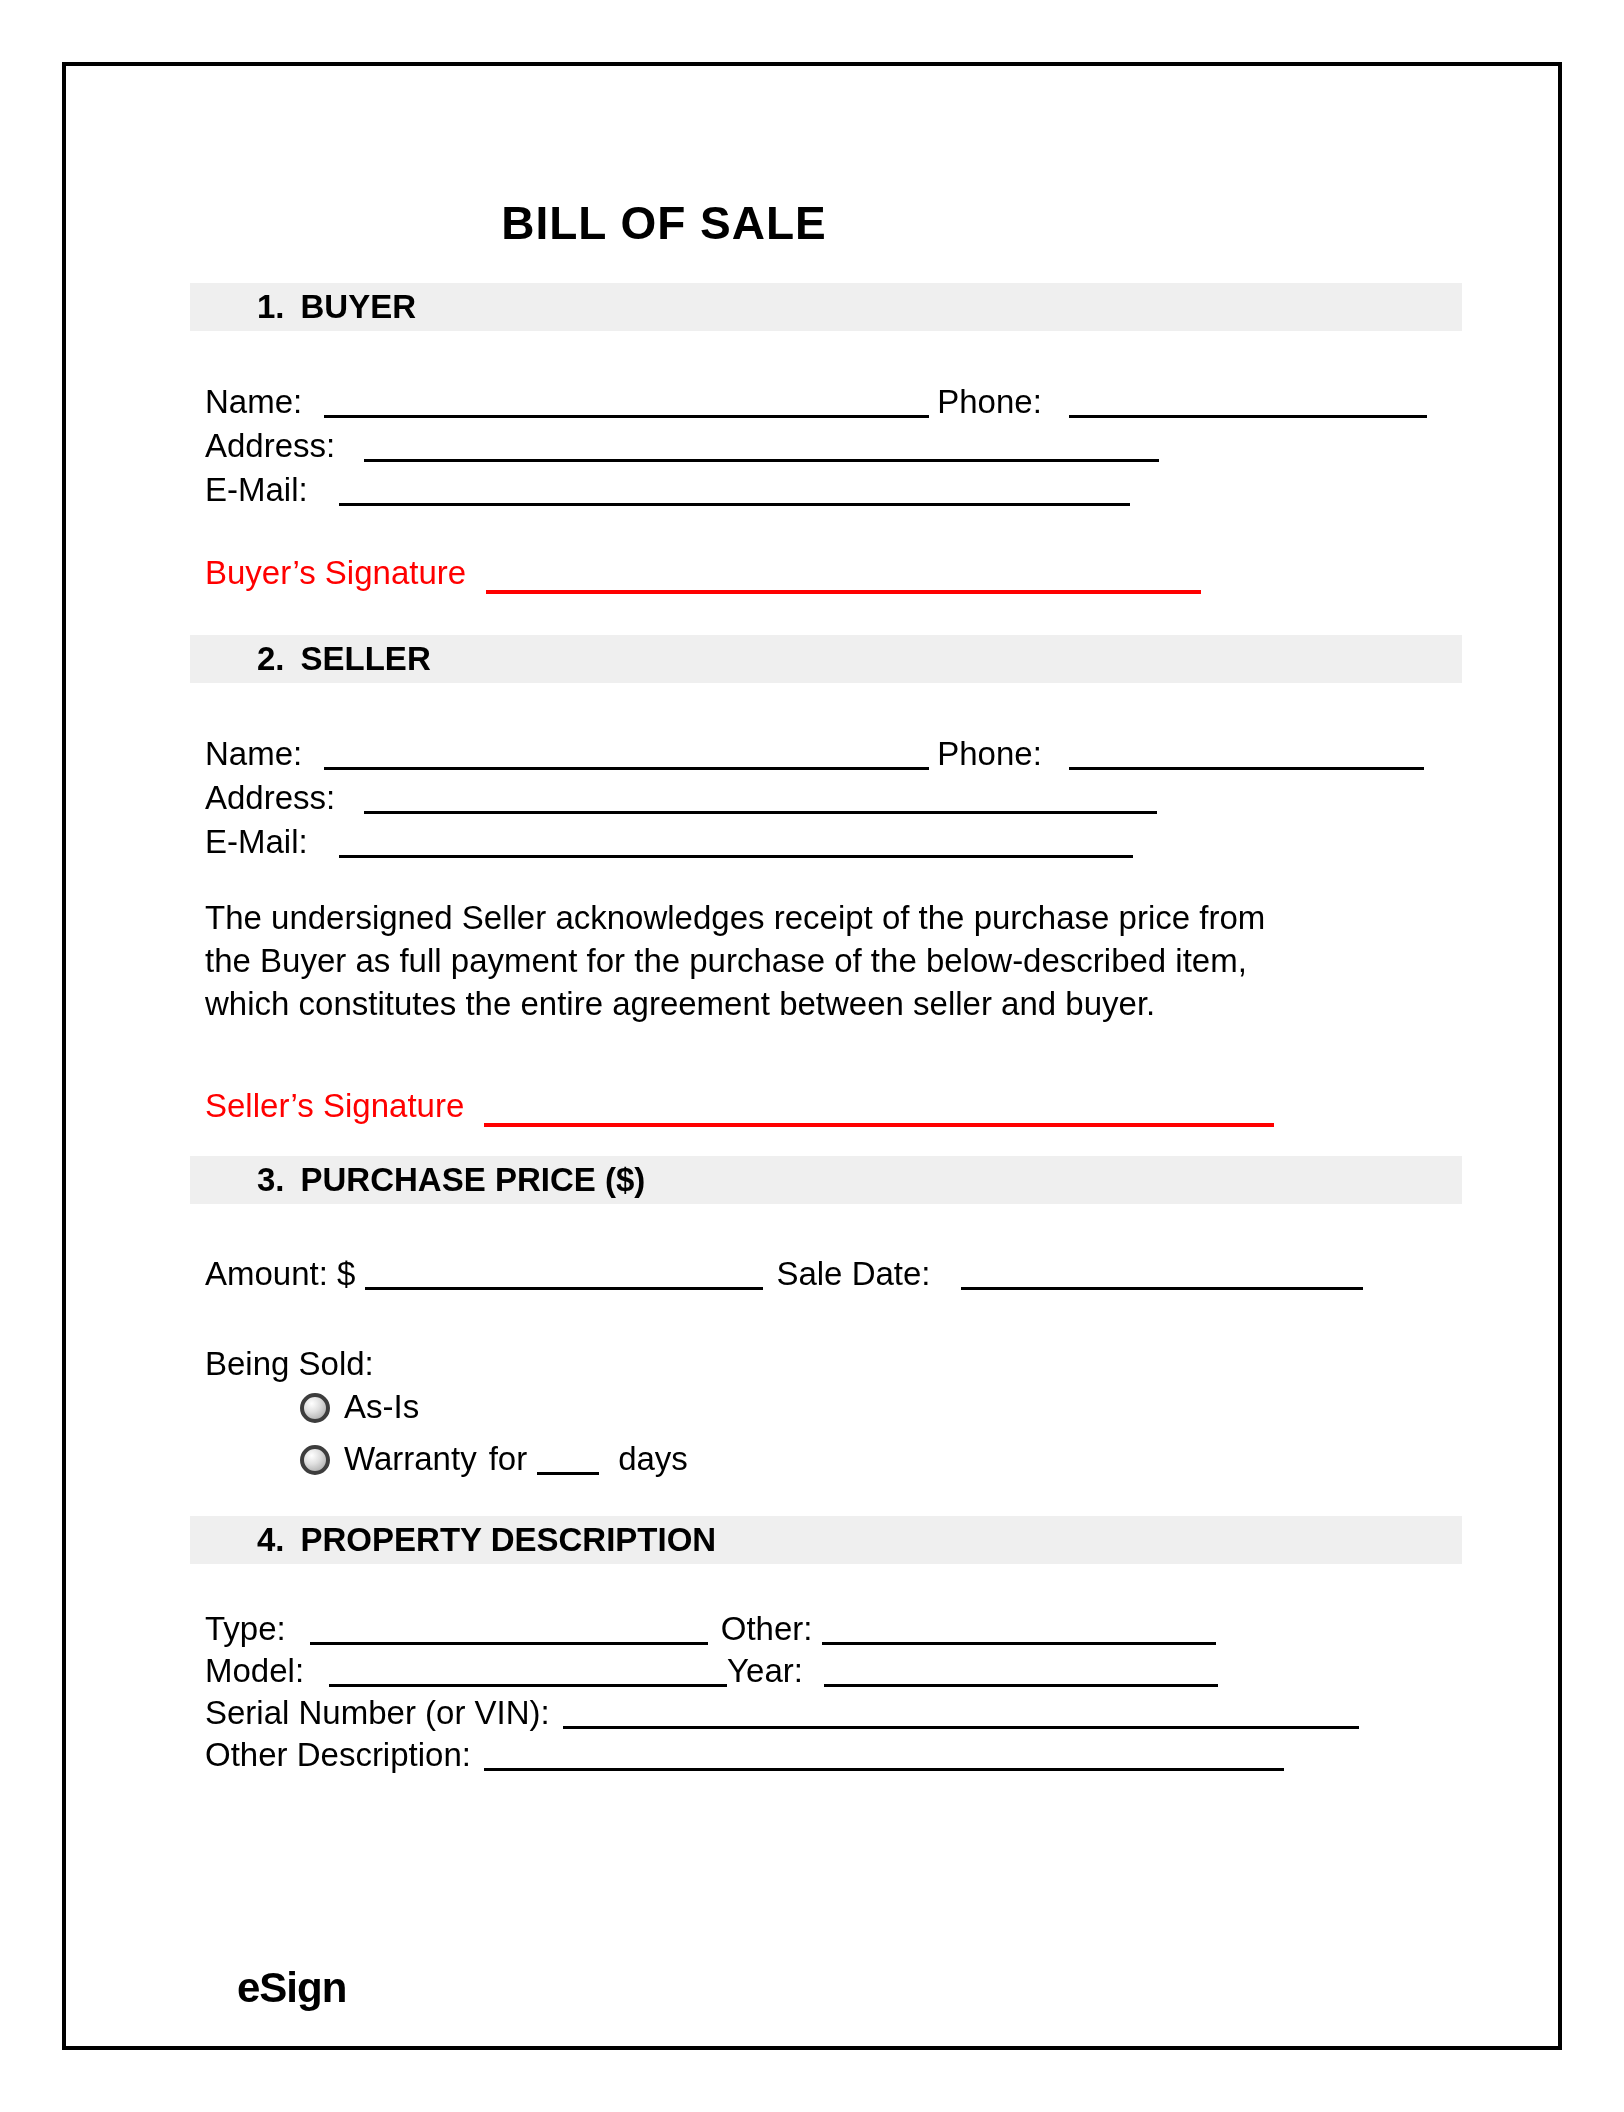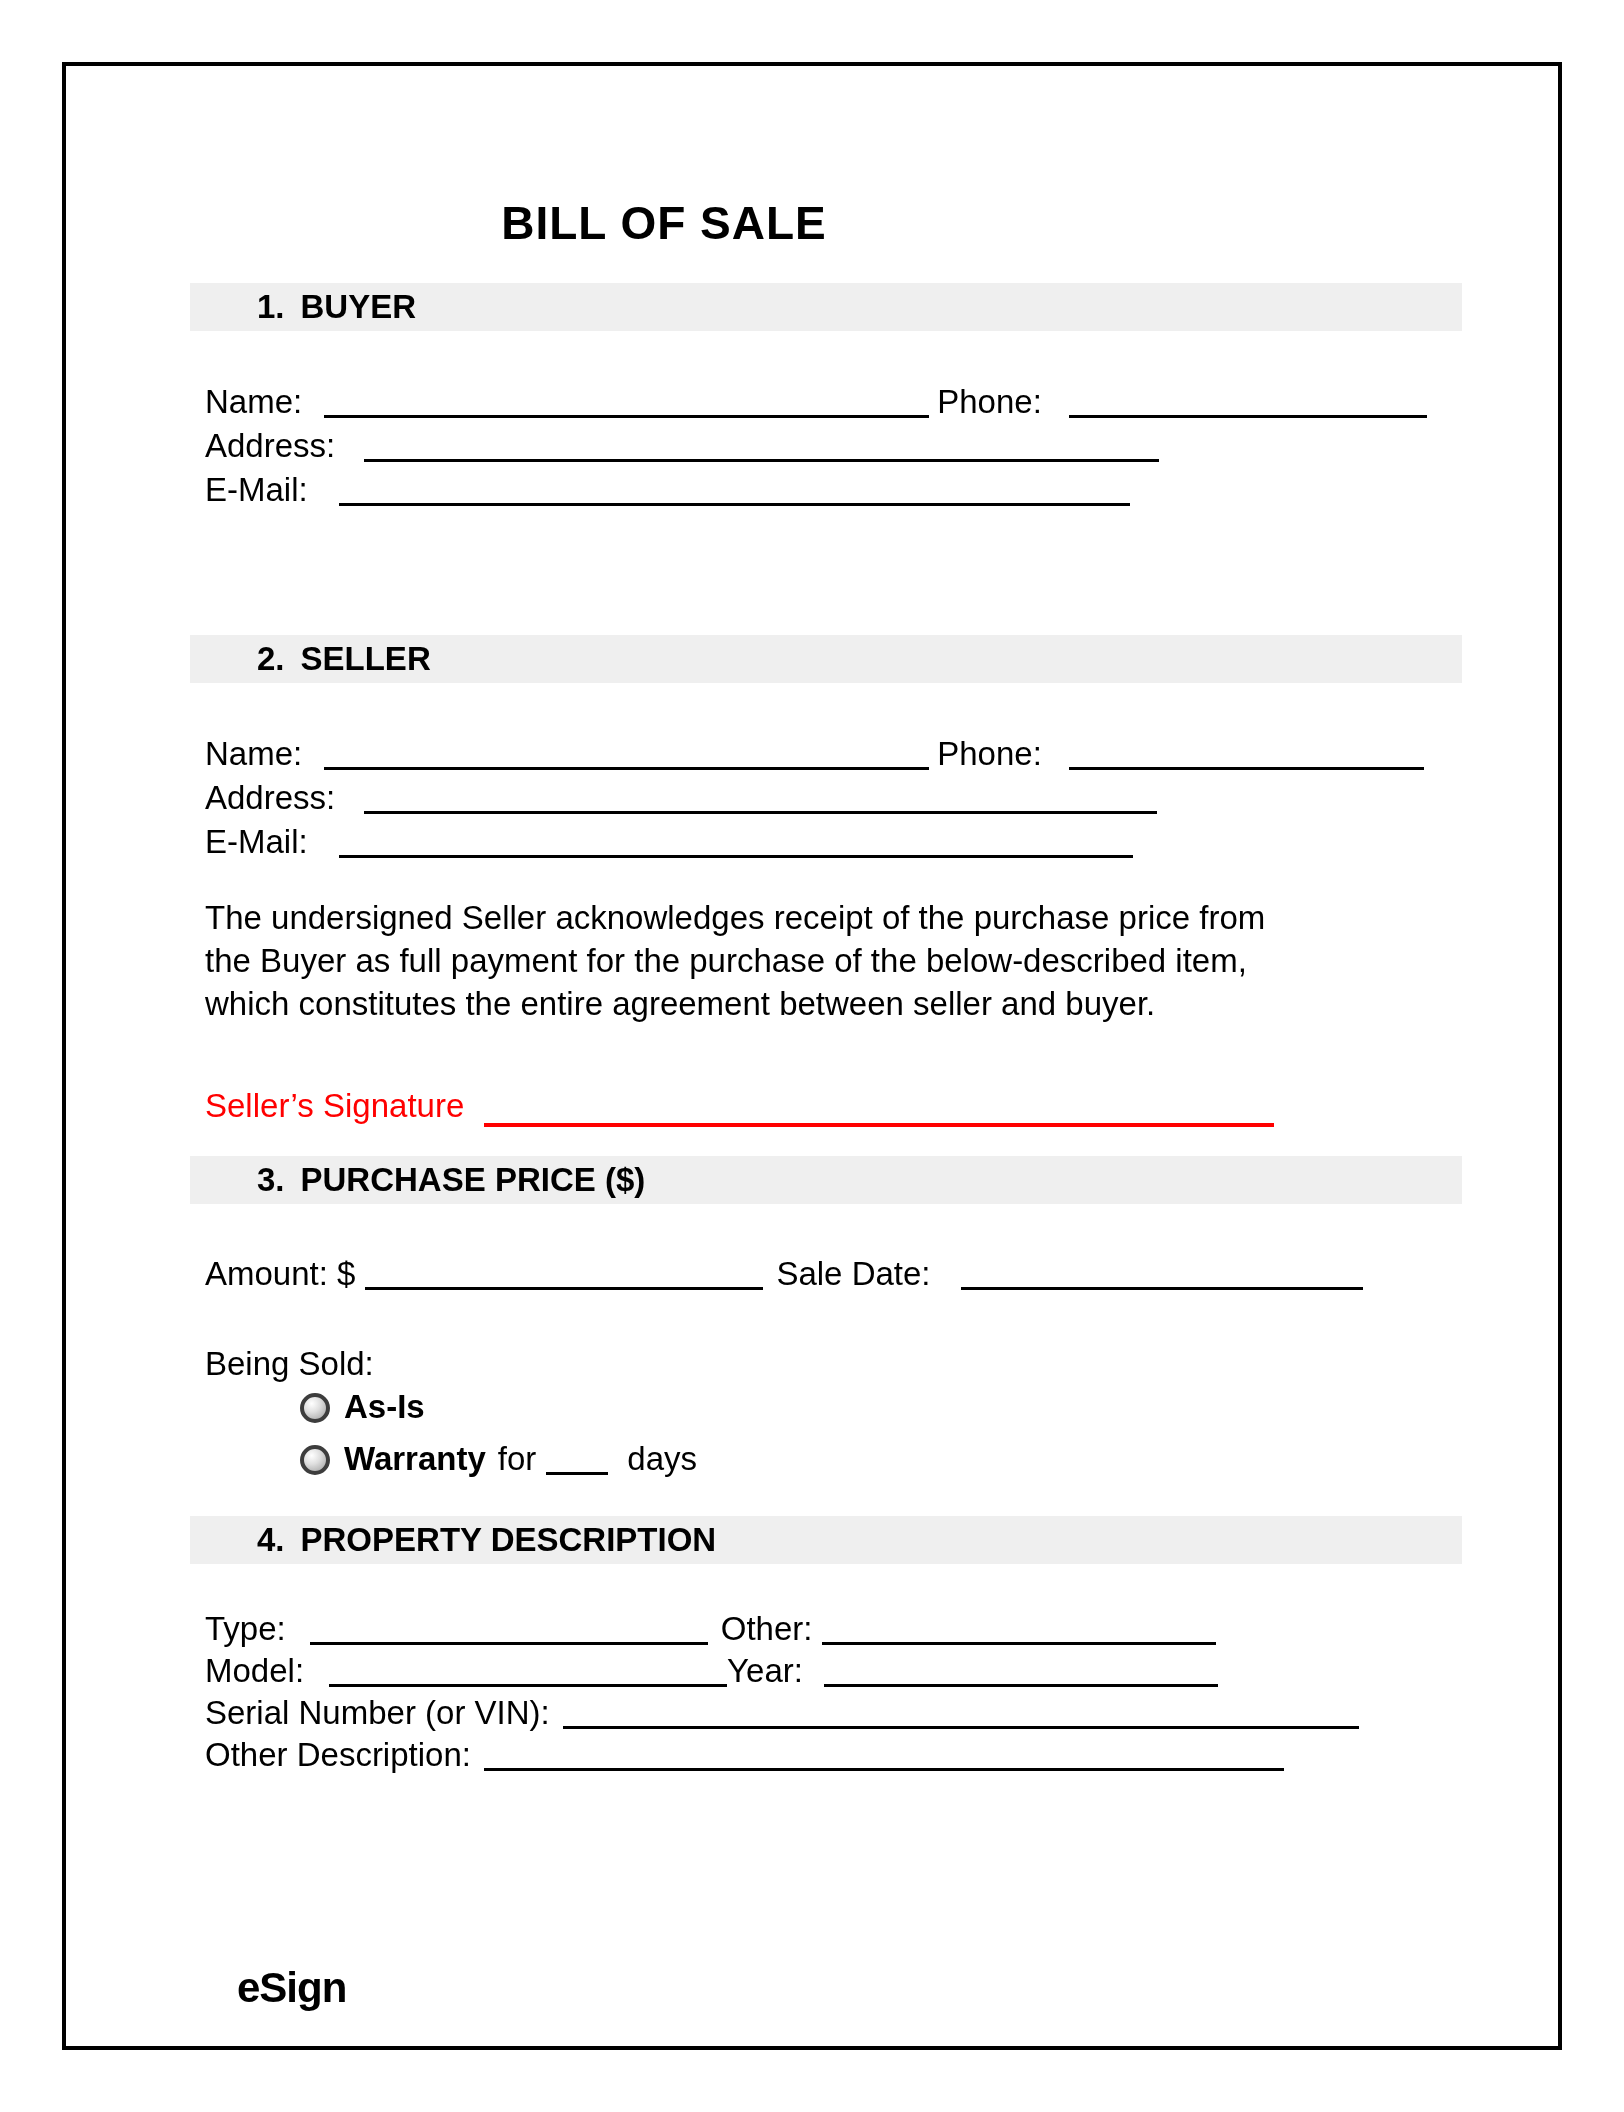--- a/index.html
+++ b/index.html
@@ -61,21 +61,21 @@
     vertical-align: -5px;
   }
   .red { color: #ff0000; }
   .red-ln {
     display: inline-block;
     height: 1px;
     border-bottom: 4px solid #ff0000;
     vertical-align: -10px;
   }
   .para-line { line-height: 43px; }
-  .bold { font-weight: bold; }
+  .bold { font-weight: normal; }
   .radio {
     display: inline-block;
     width: 22px;
     height: 22px;
     border: 4px solid #3d3d3d;
     border-radius: 50%;
     background: radial-gradient(circle at 35% 30%, #ffffff 0%, #e0e0e0 40%, #b3b3b3 80%, #9a9a9a 100%);
     vertical-align: -5px;
   }
   .opt-label { margin-left: 14px; }
@@ -102,20 +102,23 @@
   </div>
 
   <div class="row" style="top:383px">
     <span>Name:</span><span class="ln" style="width:605px;margin-left:22px"></span><span style="margin-left:8px">Phone:</span><span class="ln" style="width:358px;margin-left:27px"></span>
   </div>
   <div class="row" style="top:427px">
     <span>Address:</span><span class="ln" style="width:795px;margin-left:29px"></span>
   </div>
   <div class="row" style="top:471px">
     <span>E-Mail:</span><span class="ln" style="width:791px;margin-left:31px"></span>
+  </div>
+  <div class="row red" style="top:554px">
+    <span>Buyer’s Signature</span><span class="red-ln" style="width:715px;margin-left:20px"></span>
   </div>
 
   <div class="bar" style="top:635px">
     <span class="num">2.</span>
     <span class="hd">SELLER</span>
   </div>
 
   <div class="row" style="top:735px">
     <span>Name:</span><span class="ln" style="width:605px;margin-left:22px"></span><span style="margin-left:8px">Phone:</span><span class="ln" style="width:355px;margin-left:27px"></span>
   </div>

